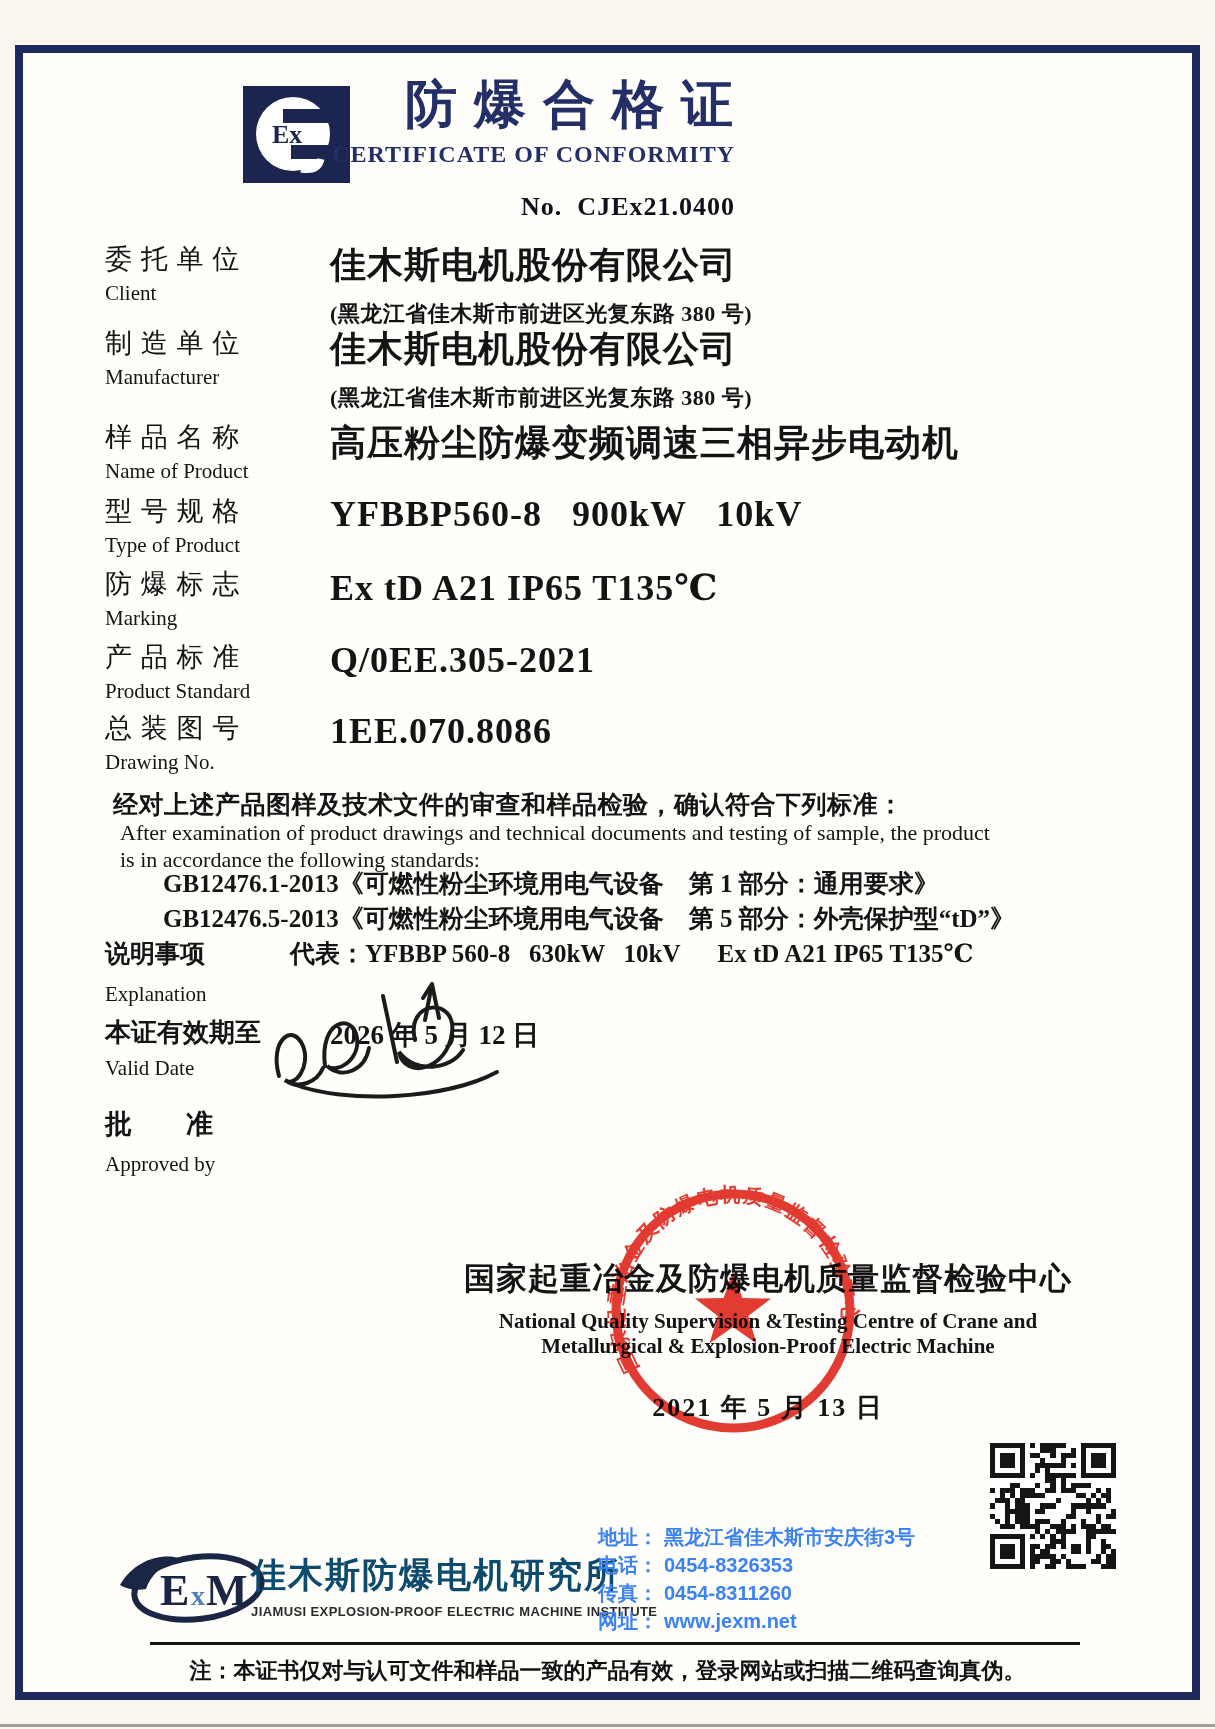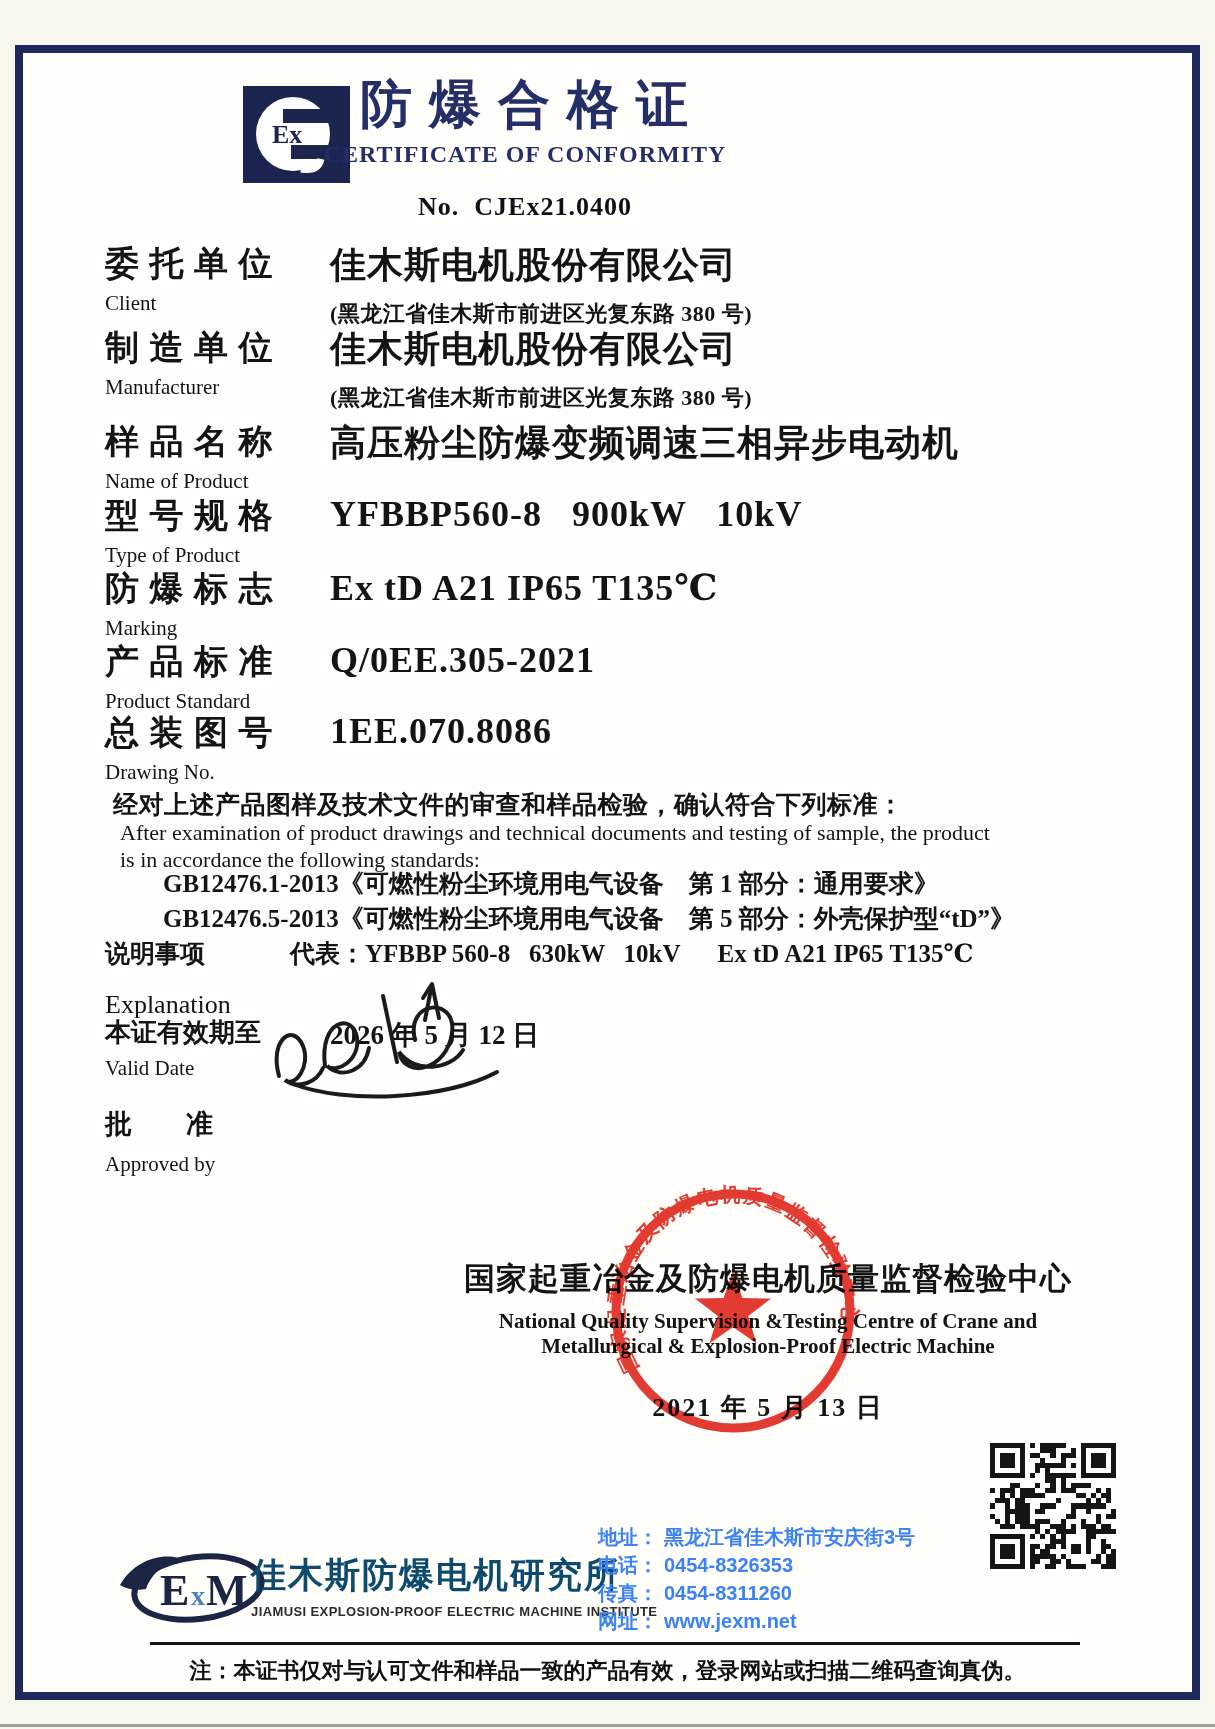--- a/index.html
+++ b/index.html
@@ -10,41 +10,41 @@
   }
   .frame{
     position:absolute;left:15px;top:45px;width:1169px;height:1639px;
     border:8px solid #1e2a5c;background:#fffefb;
   }
   .abs{position:absolute}
   .pre{white-space:pre-wrap}
 
   
   .ex-logo{left:220px;top:33px;width:107px;height:97px}
-  .titles{left:292px;top:22px;width:420px;text-align:center;color:#232f66}
+  .titles{left:292px;top:22px;width:420px;text-align:right;color:#232f66}
   .title-cn{font-size:52px;font-weight:bold;letter-spacing:2px;line-height:1.15}
   .title-en{font-size:24px;font-weight:bold;letter-spacing:1px;margin-top:6px}
   .cert-no{font-size:26px;font-weight:bold;color:#10101a;margin-top:24px;letter-spacing:1px}
 
   
   .frow{position:absolute;left:82px;display:flex}
   .flabel{width:225px;flex:0 0 225px}
-  .flabel-cn{font-size:34px;font-weight:700;letter-spacing:1px}
+  .flabel-cn{font-size:27px;font-weight:400;letter-spacing:1px}
   .flabel-en{font-size:21px;margin-top:4px}
   .fvalue-main{font-size:36px;font-weight:700;letter-spacing:1px}
   .fvalue-sub{font-size:22px;font-weight:600;margin-top:9px;letter-spacing:.5px}
 
   .para-cn{font-size:25px;font-weight:600;letter-spacing:.5px}
   .para-en{font-size:22px}
   .std-line{font-size:25px;font-weight:600}
 
   .exp-row{left:82px;top:884px;display:flex}
   .exp-label{width:185px;flex:0 0 185px}
   .exp-cn{font-size:25px;font-weight:600}
-  .exp-en{font-size:26px;margin-top:20px}
+  .exp-en{font-size:21px;margin-top:12px}
   .exp-value{font-size:25px;font-weight:700}
 
   .valid-row{left:82px;top:962px;display:flex}
   .valid-cn{font-size:26px;font-weight:600}
   .valid-en{font-size:21px;margin-top:6px}
   .valid-value{font-size:27px;font-weight:700;padding-top:2px}
 
   .appr{left:82px;top:1053px}
   .appr-cn{font-size:27px;font-weight:600}
   .appr-en{font-size:21px;margin-top:10px}

